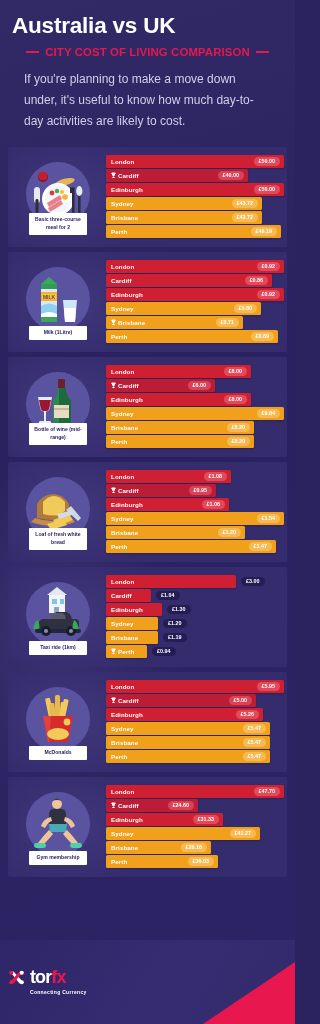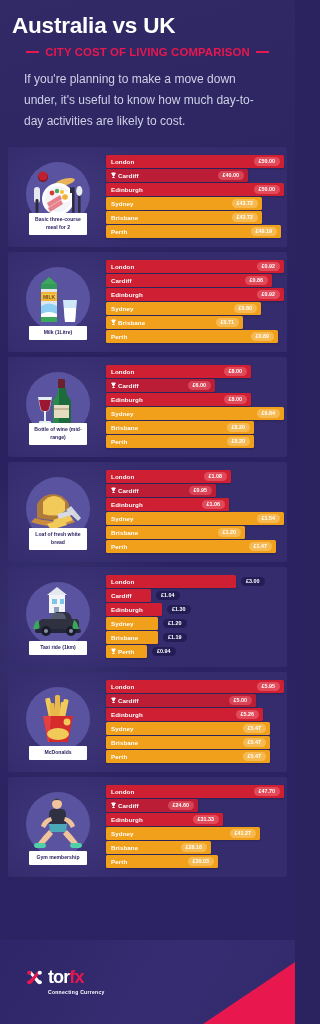--- a/index.html
+++ b/index.html
@@ -203,21 +203,21 @@
     right: 0;
     bottom: 0;
     width: 0;
     height: 0;
     border-style: solid;
     border-width: 0 0 62px 92px;
     border-color: transparent transparent #e8174e transparent;
   }
   .brand {
     position: absolute;
-    left: 26px;
+    left: 8px;
     top: 28px;
     display: flex;
     align-items: flex-start;
     gap: 5px;
   }
   .brand-mark { width: 17px; height: 17px; flex: none; margin-top: 1px; }
   .brand-text { display: flex; flex-direction: column; }
   .wordmark {
     font-size: 18px;
     font-weight: bold;

